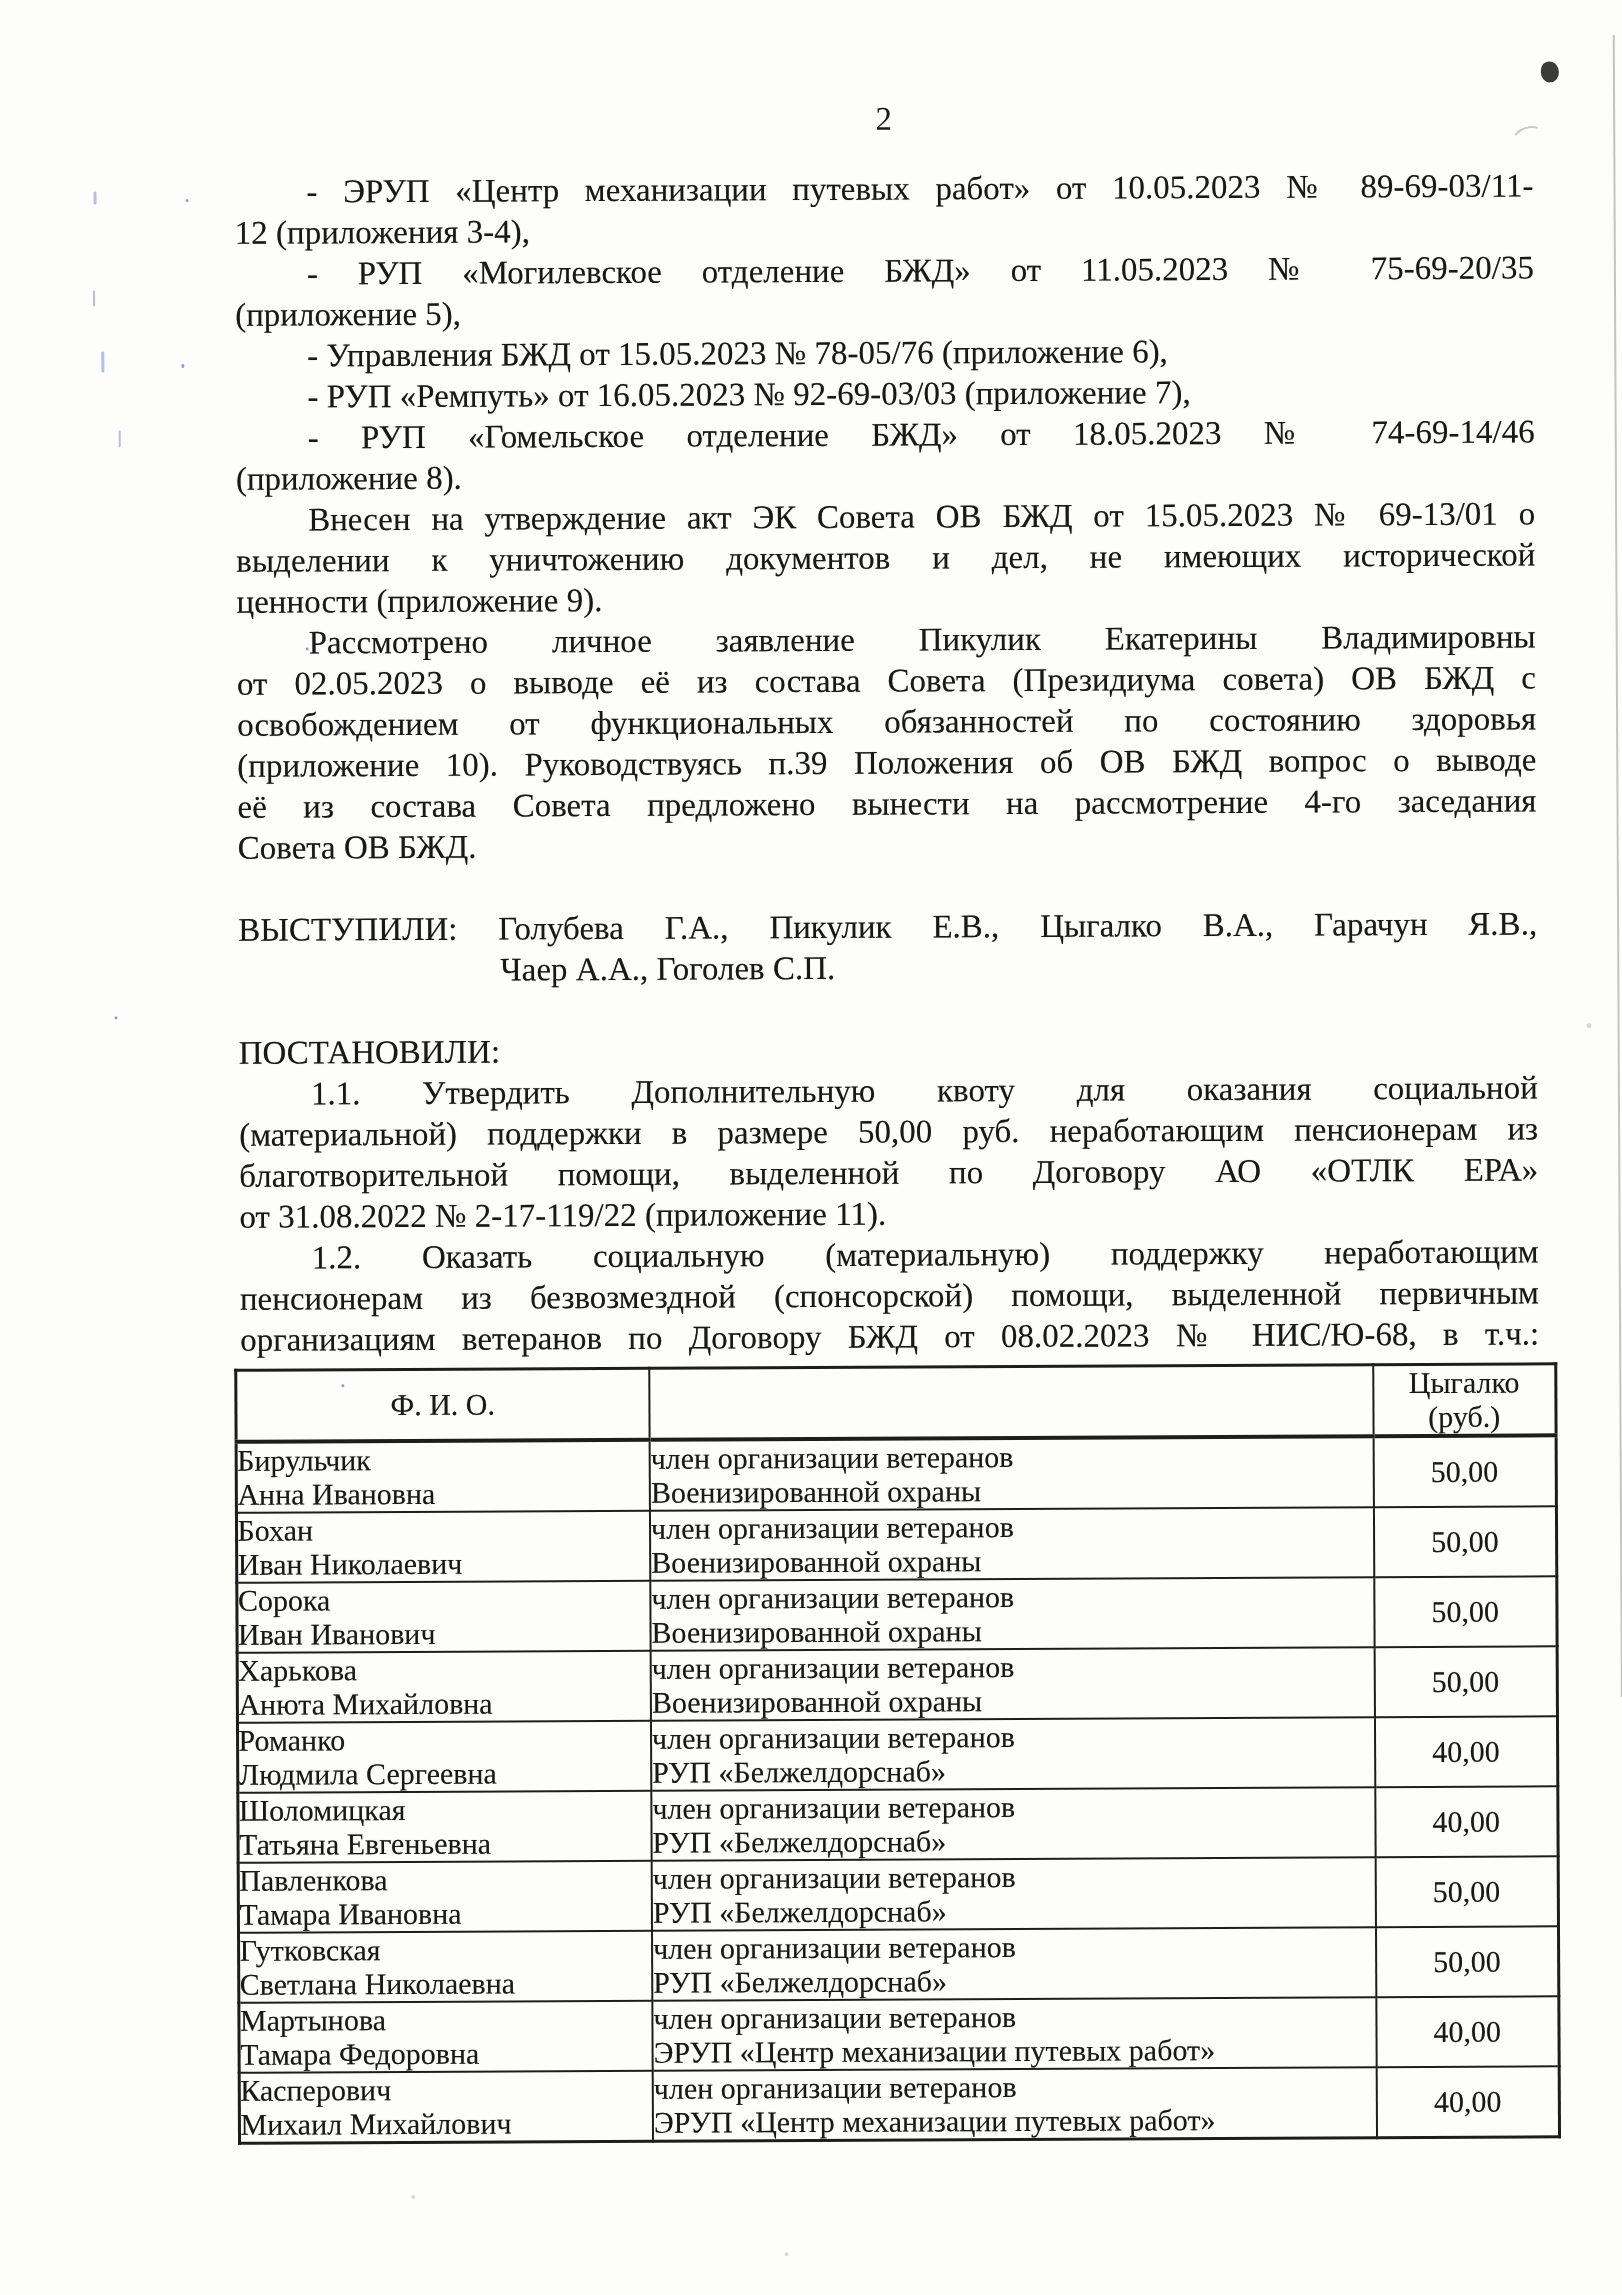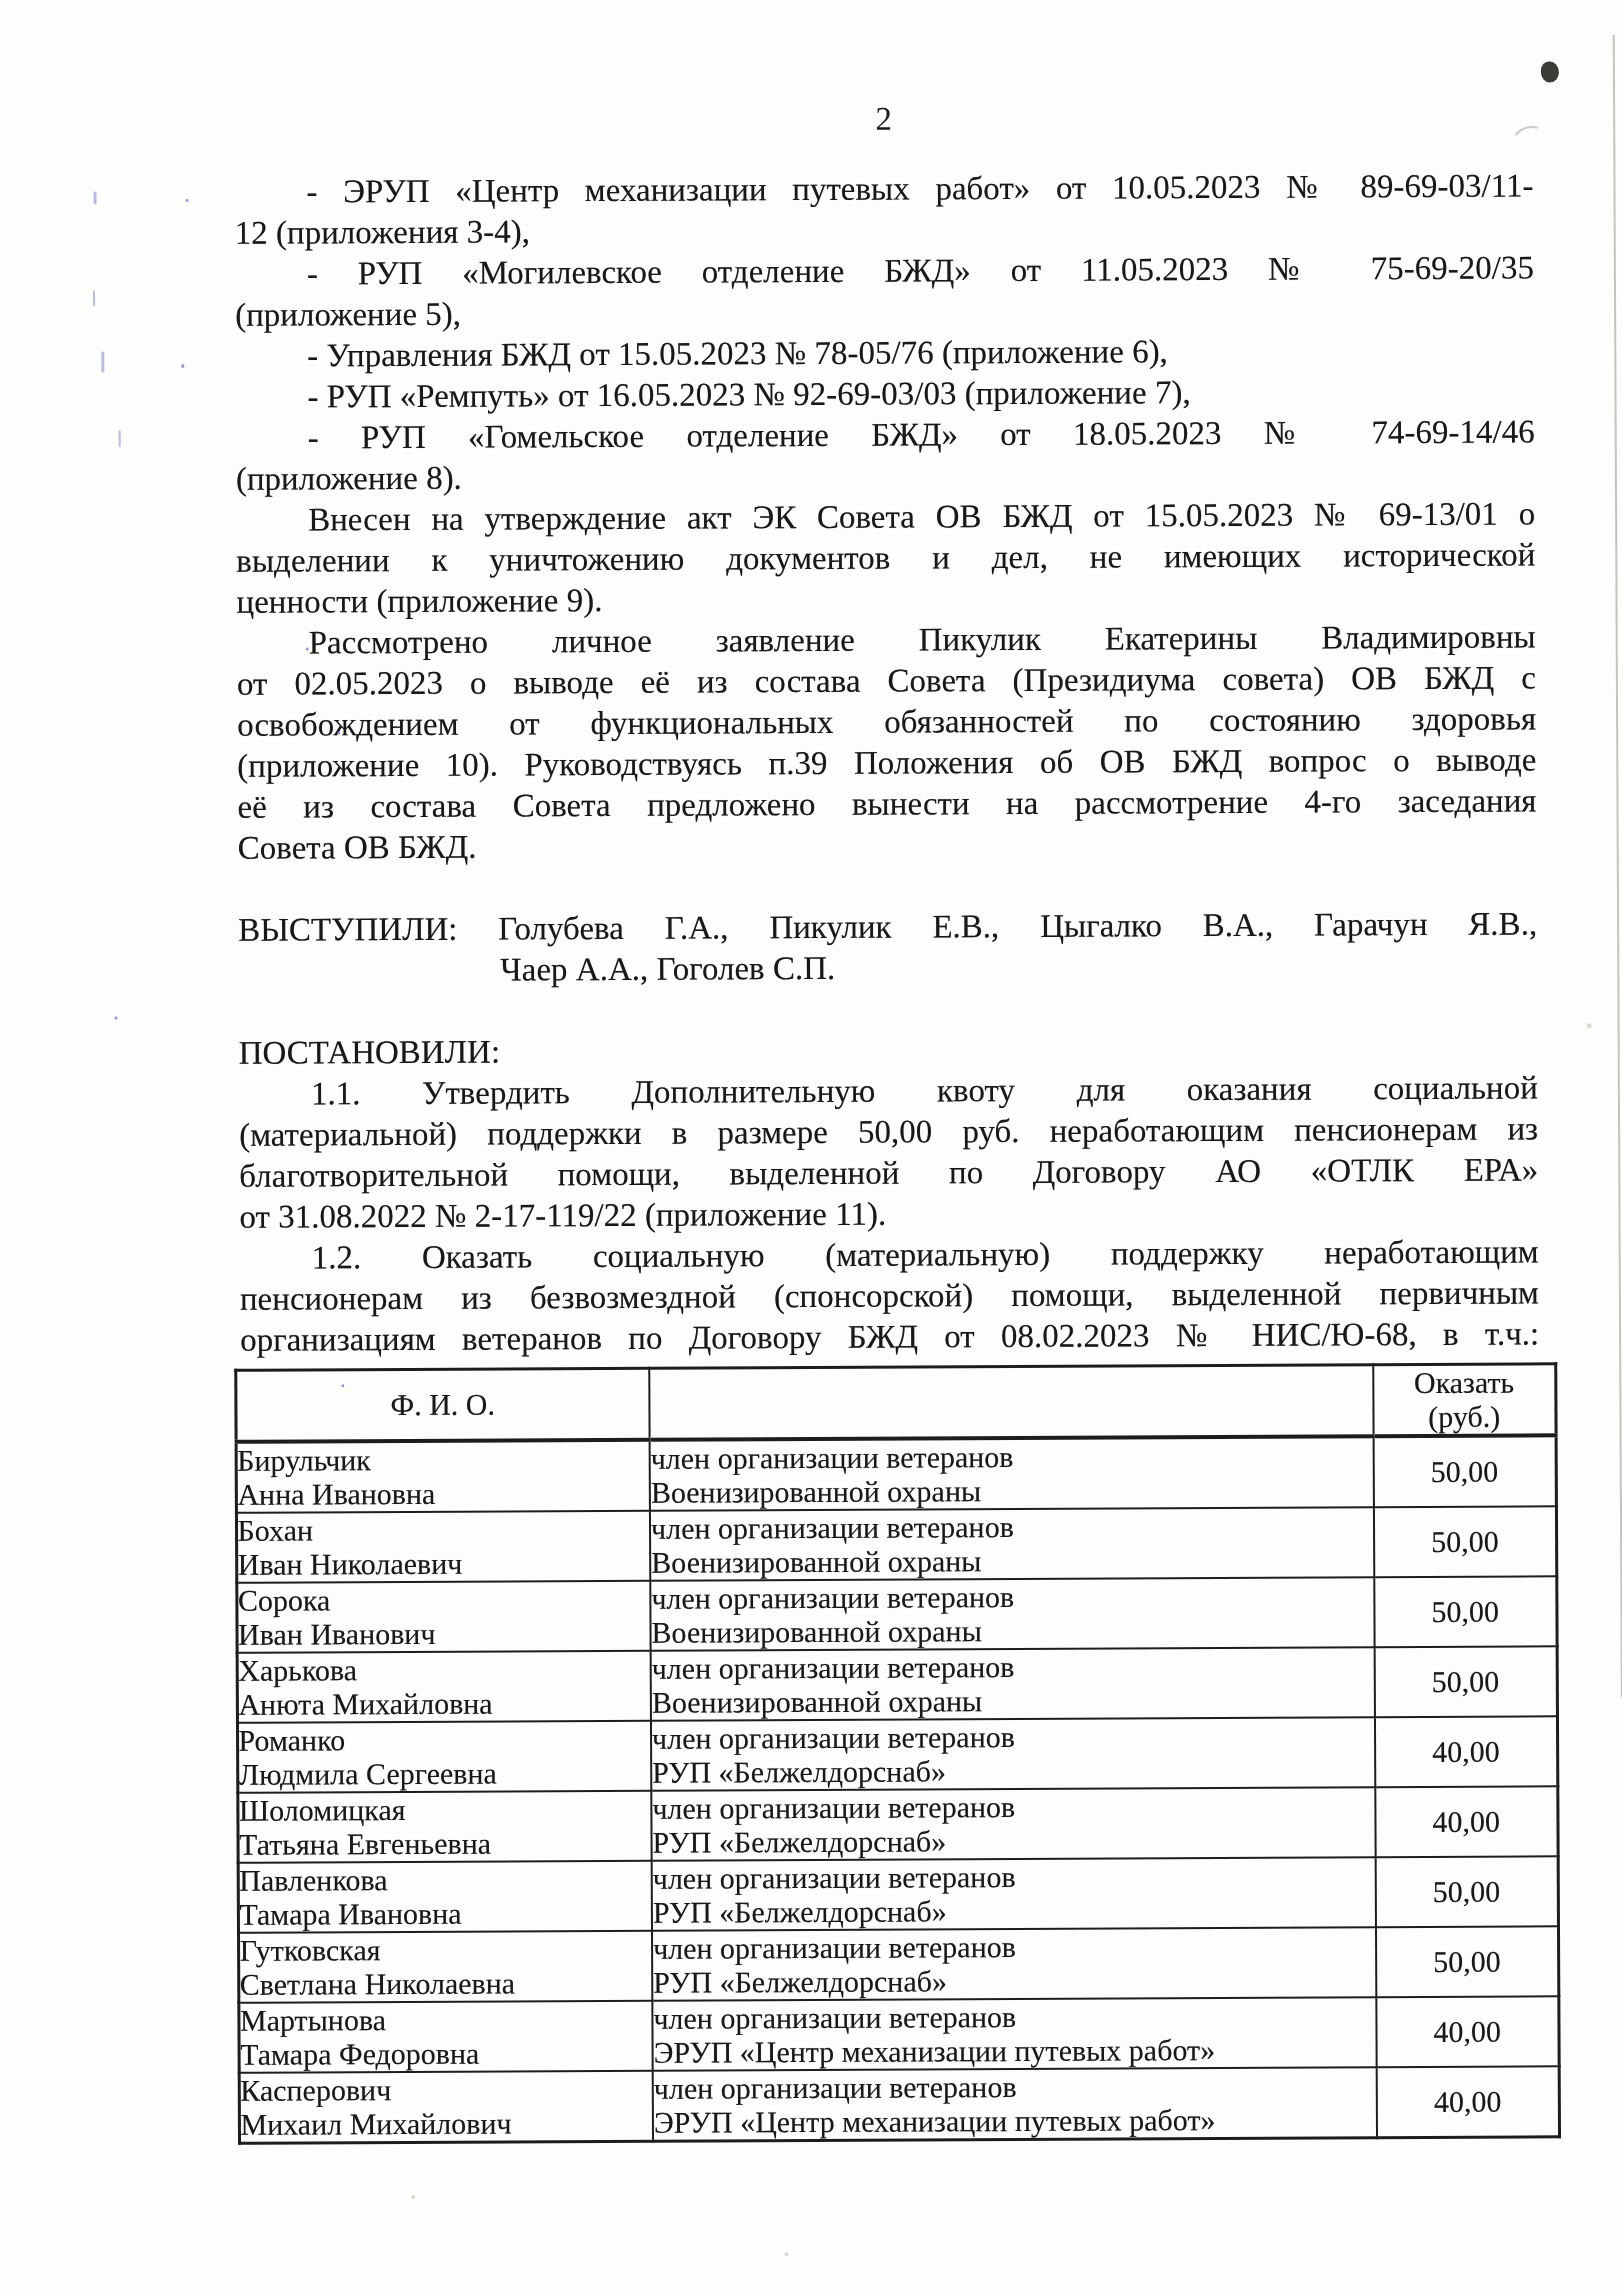--- a/index.html
+++ b/index.html
@@ -113,21 +113,21 @@
     <table class="vets">
       <colgroup>
           <col class="c1">
           <col class="c2">
           <col class="c3">
         </colgroup>
       <thead>
         <tr>
           <th class="h-fio">Ф. И. О.</th>
           <th class="h-mid"></th>
-          <th class="h-amt">Оказать
+          <th class="h-amt">Цыгалко
 (руб.)</th>
         </tr>
       </thead>
       <tbody id="tableBody">
           <tr>
             <td class="c-name">Бирульчик
 Анна Ивановна</td>
             <td class="c-desc">член организации ветеранов
 Военизированной охраны</td>
             <td class="c-amt">50,00</td>

